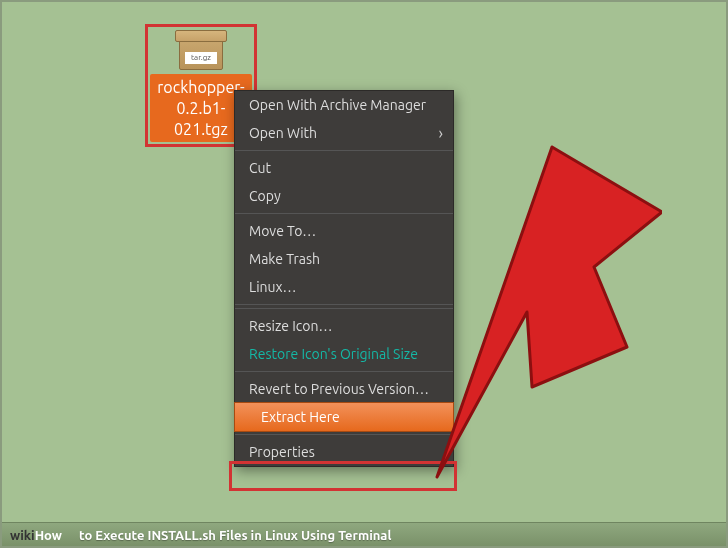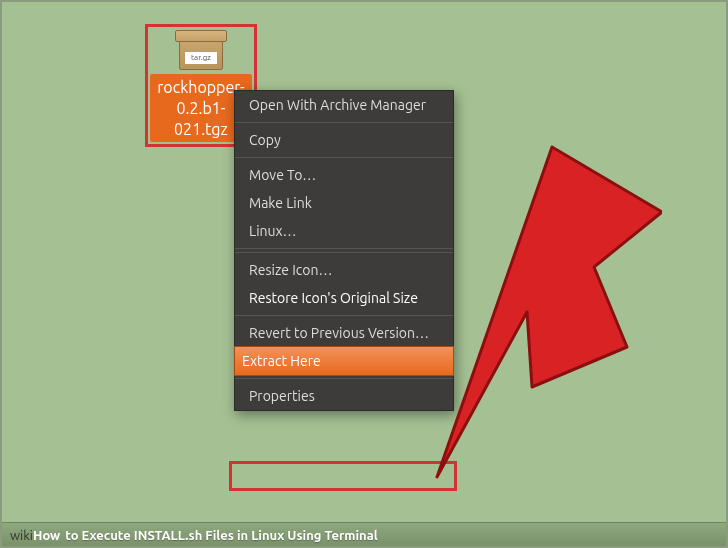--- a/index.html
+++ b/index.html
@@ -84,32 +84,32 @@
       position: relative;
     }
     .menu-item.has-sub::after {
       content: '›';
       position: absolute;
       right: 10px;
       top: 5px;
       font-size: 16px;
       color: #ccc;
     }
-    .menu-item.disabled { color: #ffffff; }
+    .menu-item.disabled { color: #14b8a6; }
     .menu-sep {
       height: 1px;
       background: #555;
       margin: 3px 0;
     }
     .menu-item.highlighted {
       background: linear-gradient(#f3915a, #e6691d);
       color: #fff;
       border: 1px solid #a74a11;
       margin: -1px;
-      padding: 6px 7px;
+      padding: 6px 26px;
     }
     .highlight-box {
       position: absolute;
       border: 3px solid #d23333;
       pointer-events: none;
     }
     .highlight-extract {
       top: 459px;
       left: 227px;
       width: 228px;
@@ -130,43 +130,45 @@
       right: 0;
       height: 24px;
       background: linear-gradient(#8fa87f, #7a9169);
       border-top: 1px solid #6f8560;
       display: flex;
       align-items: center;
       padding: 0 8px;
       font-size: 13px;
       color: #fff;
     }
-    .footer .wiki { font-weight: normal; color: #333; }
+    .footer .wiki { font-weight: bold; color: #333; }
     .footer .how { font-weight: bold; color: #fff; }
-    .footer .title { margin-left: 5px; font-weight: 600; text-shadow: 0 1px 1px rgba(0,0,0,0.3); }
+    .footer .title { margin-left: 17px; font-weight: 600; text-shadow: 0 1px 1px rgba(0,0,0,0.3); }
   </style>
 </head>
 <body>
 
 <div class="file-icon-wrap">
   <div class="file-icon">
     <div class="box-body"></div>
     <div class="box-lid"></div>
     <div class="box-label">tar.gz</div>
   </div>
   <div class="file-label">rockhopper-0.2.b1-021.tgz</div>
 </div>
 
 <div class="context-menu">
   <div class="menu-item">Open With Archive Manager</div>
+  <div class="menu-item has-sub">Open With</div>
   <div class="menu-sep"></div>
+  <div class="menu-item">Cut</div>
   <div class="menu-item">Copy</div>
   <div class="menu-sep"></div>
   <div class="menu-item">Move To…</div>
-  <div class="menu-item">Make Link</div>
+  <div class="menu-item">Make Trash</div>
   <div class="menu-item">Linux…</div>
   <div class="menu-sep"></div>
   <div class="menu-sep"></div>
   <div class="menu-item">Resize Icon…</div>
   <div class="menu-item disabled">Restore Icon's Original Size</div>
   <div class="menu-sep"></div>
   <div class="menu-item">Revert to Previous Version…</div>
   <div class="menu-item highlighted">Extract Here</div>
   <div class="menu-sep"></div>
   <div class="menu-item">Properties</div>

